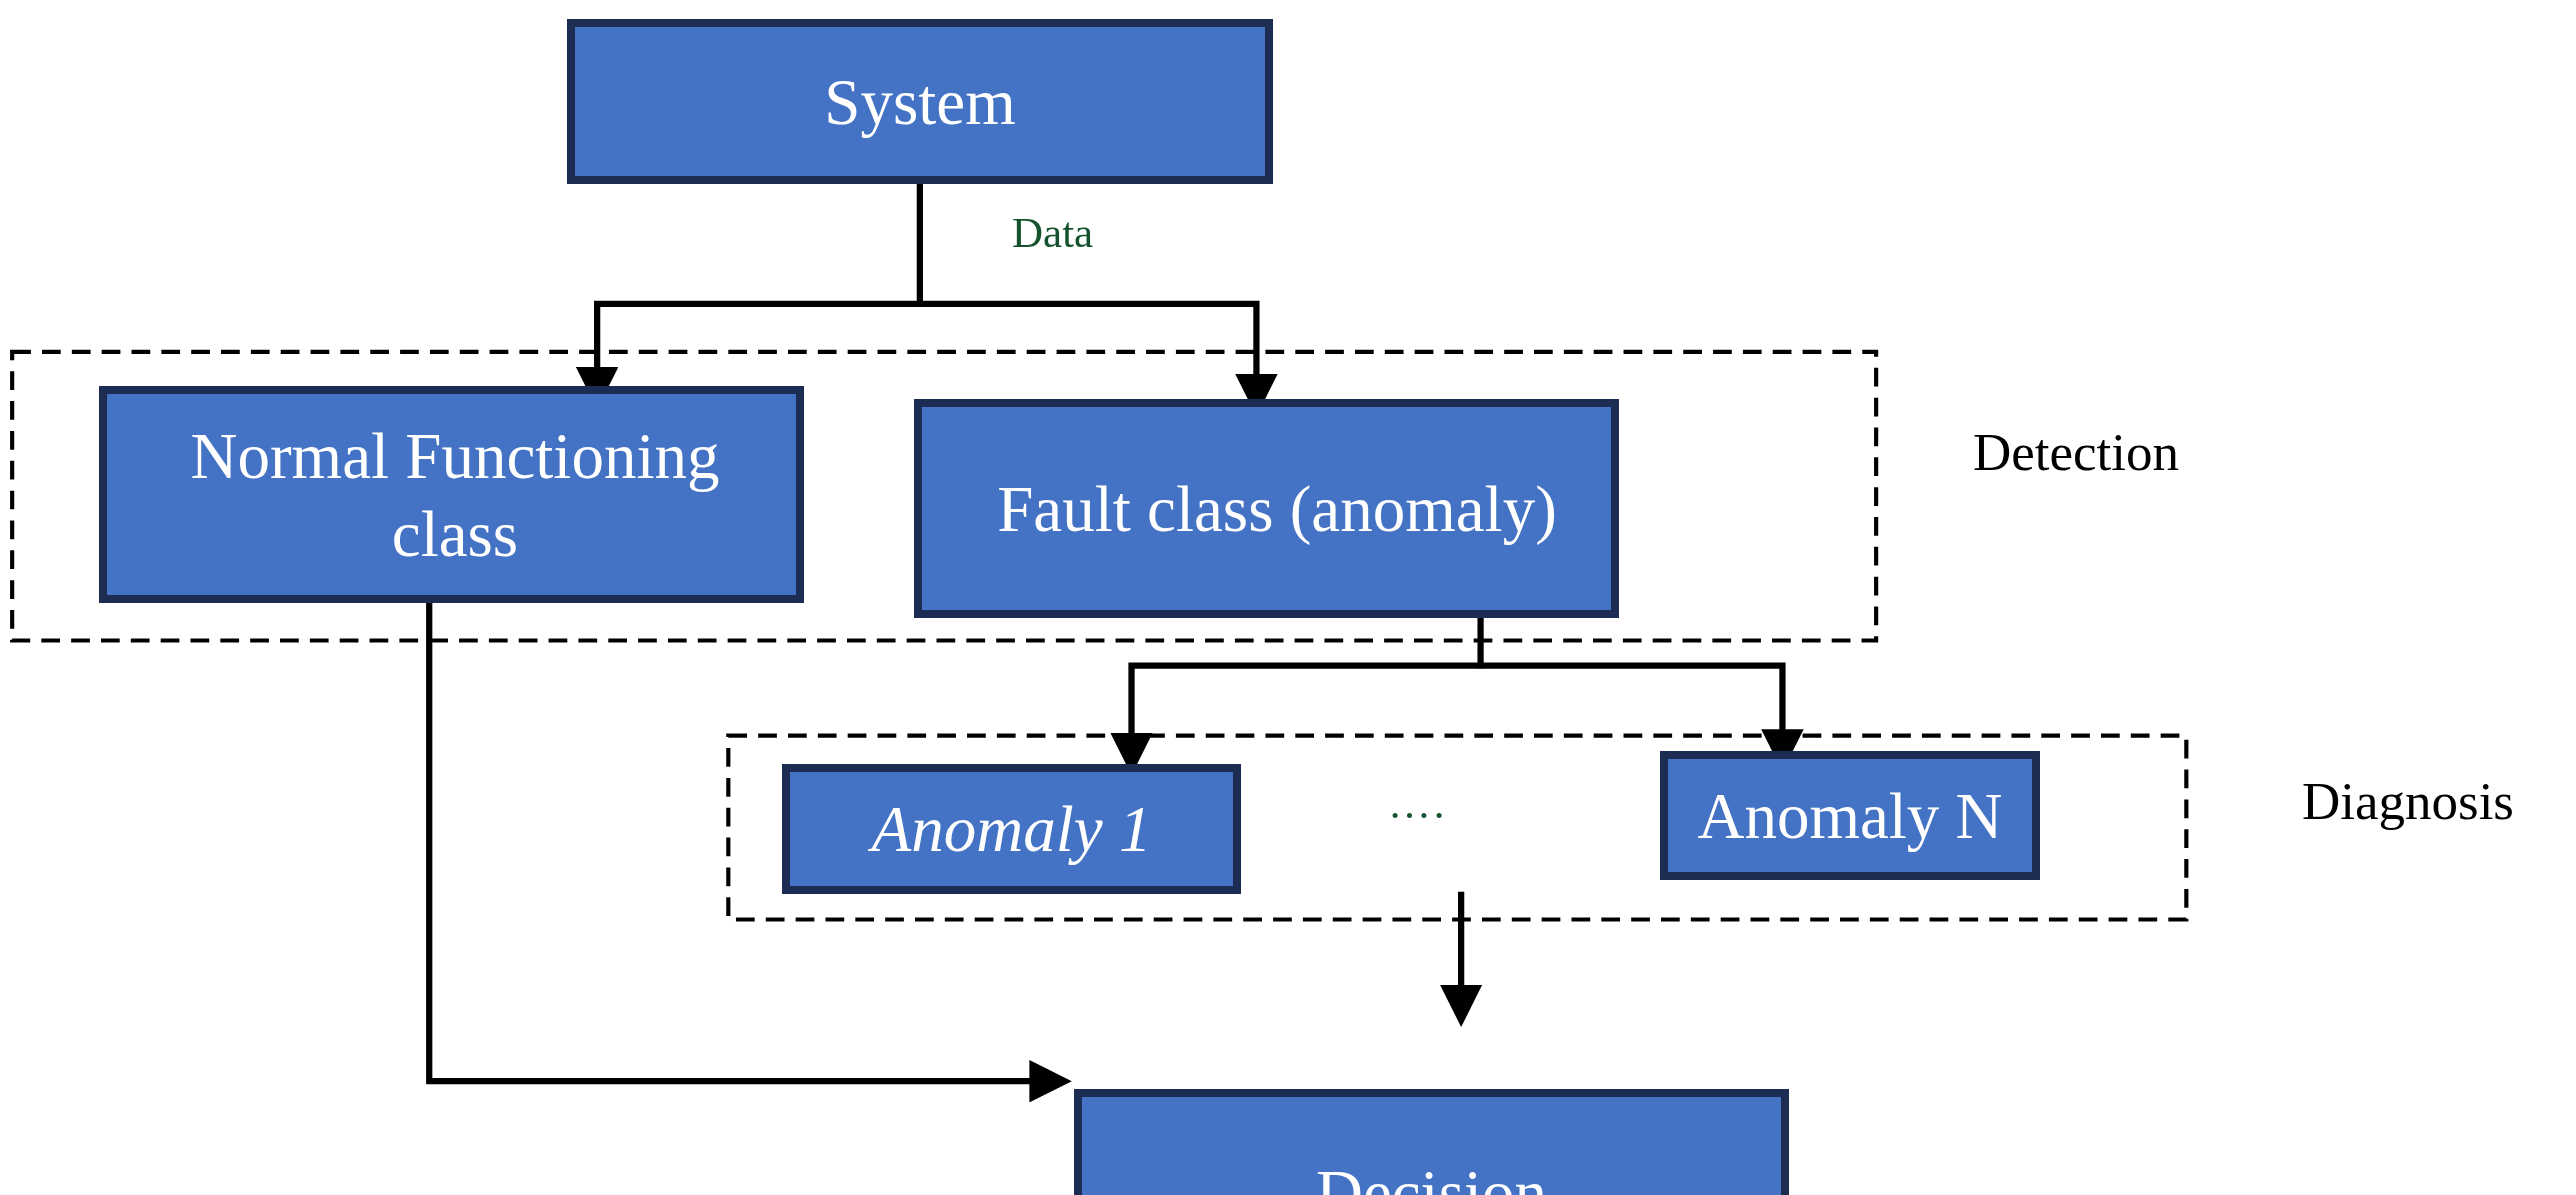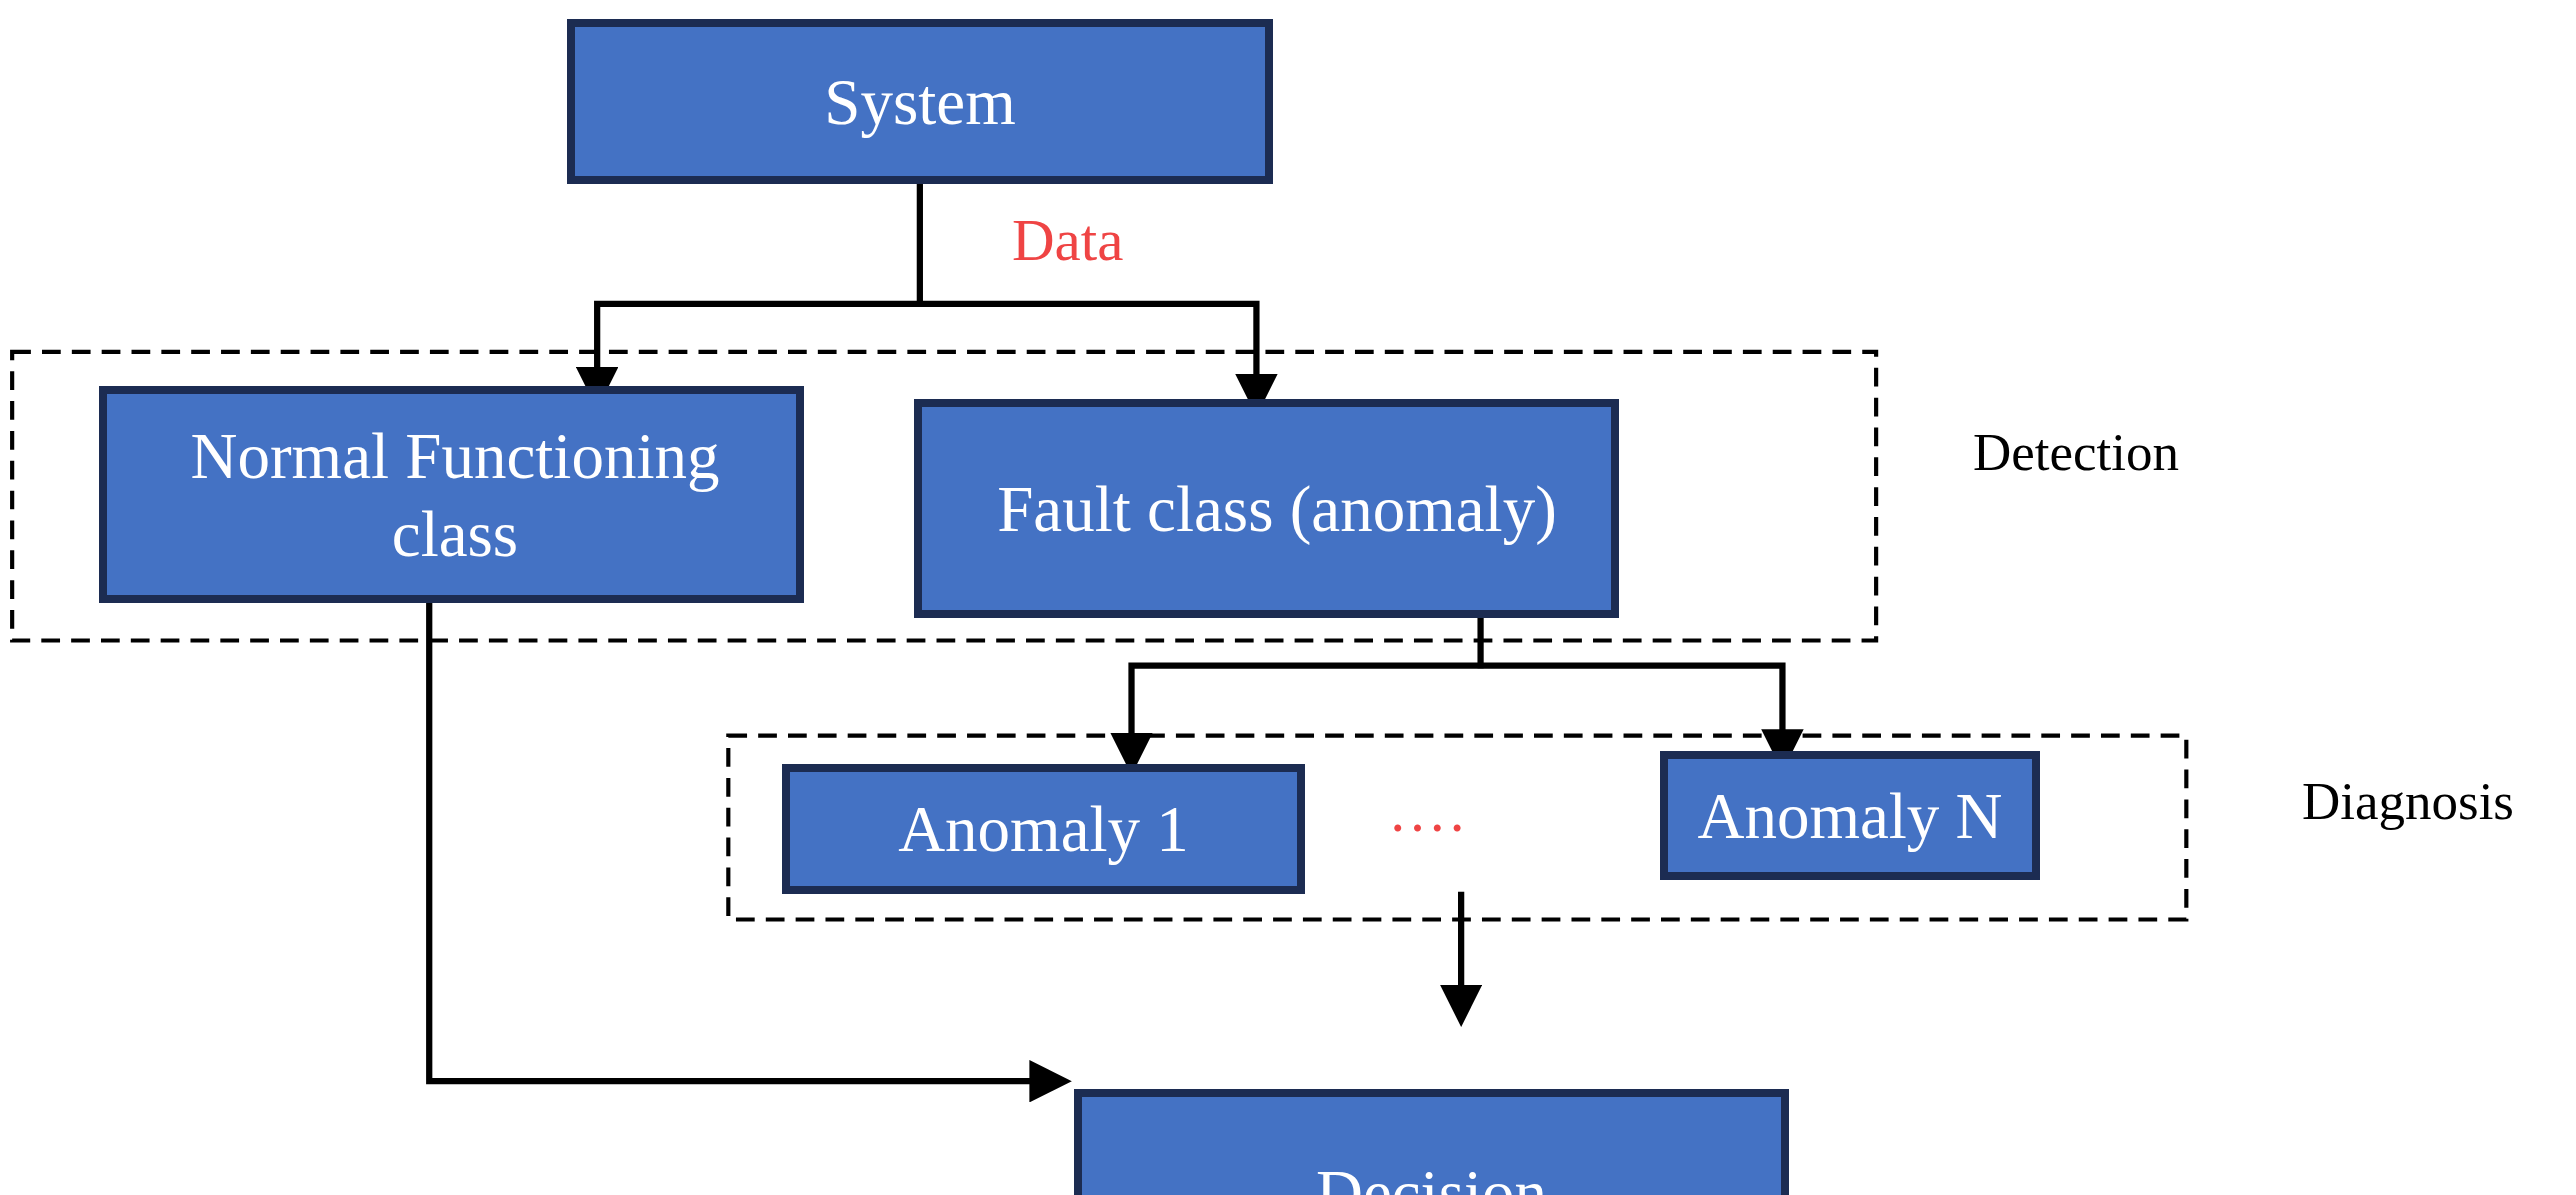--- a/index.html
+++ b/index.html
@@ -32,28 +32,28 @@
     background: #4472C4;
     border: 8.3px solid #1C2C52;
     color: #ffffff;
     font-size: 65px;
     line-height: 1.2;
     padding: 0 21px;
   }
   #node-system   { left: 567px;  top: 19px;   width: 706px; height: 165px; }
   #node-normal   { left: 99px;  top: 386px;  width: 705px; height: 217px; padding-left: 28px; }
   #node-fault    { left: 914px; top: 399px;  width: 705px; height: 219px; padding-left: 42px; }
-  #node-anomaly1 { left: 782px; top: 764px; width: 523px;  height: 130px; }
+  #node-anomaly1 { left: 782px; top: 764px; width: 459px;  height: 130px; font-style: italic; }
   #node-anomalyN { left: 1660px; top: 751px; width: 380px;  height: 129px; }
   #node-decision { left: 1074px; top: 1072px; width: 715px; height: 207px; margin-top: 17px; }
 
   .edge-label {
     position: absolute;
-    color: #ef4444;
-    font-size: 59px;
+    color: #14532d;
+    font-size: 43px;
     line-height: 1;
     white-space: nowrap;
   }
   #label-data { left: 1012px; top: 211px; }
   #label-dots { left: 1388px; top: 782px; letter-spacing: 2.8px; }
 
   .region-label {
     position: absolute;
     color: #000000;
     font-size: 53px;

